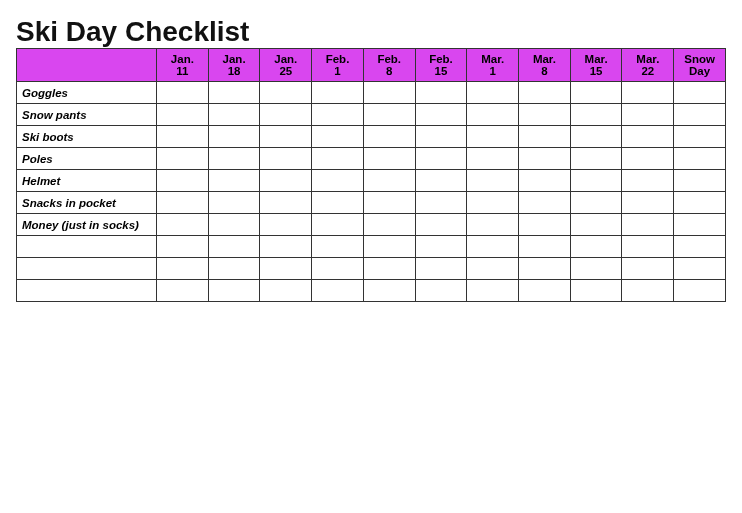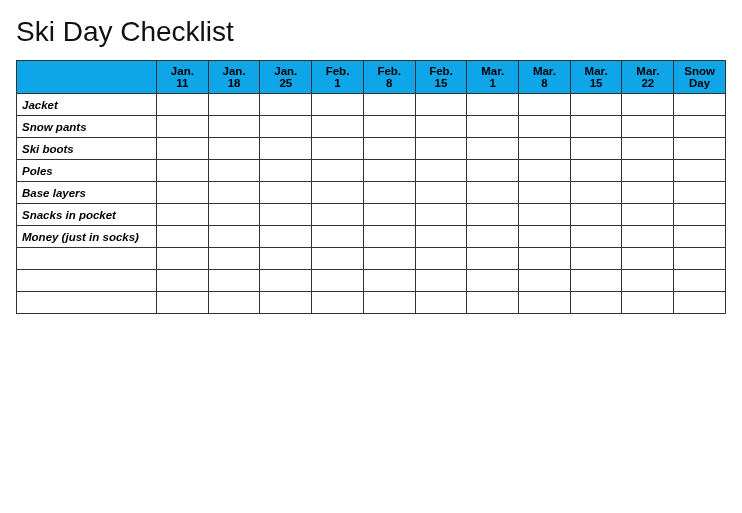--- a/index.html
+++ b/index.html
@@ -5,36 +5,36 @@
     * { box-sizing: border-box; margin: 0; padding: 0; }
     body {
       background: #fff;
       font-family: Arial, sans-serif;
       padding: 16px;
       width: 742px;
       min-height: 513px;
     }
     #page-title {
       font-size: 28px;
-      font-weight: normal;
-      margin-bottom: 12px;
+      font-weight: bold;
+      margin-bottom: 0;
       color: #111;
     }
     table {
       border-collapse: collapse;
       width: 100%;
       font-size: 12px;
     }
     th, td {
       border: 1px solid #333;
       padding: 4px 5px;
       vertical-align: middle;
     }
     th {
-      background: #0ea5e9;
+      background: #d946ef;
       font-weight: bold;
       text-align: center;
       vertical-align: top;
     }
     th.checklist-header {
       text-align: left;
       font-weight: bold;
       min-width: 140px;
       font-size: 13px;
     }
@@ -74,21 +74,21 @@
         <th class="date-col">Mar.<br>1</th>
         <th class="date-col">Mar.<br>8</th>
         <th class="date-col">Mar.<br>15</th>
         <th class="date-col">Mar.<br>22</th>
         <th class="date-col">Snow<br>Day</th>
       </tr>
   </thead>
   <tbody id="table-body">
 
   <tr>
-        <td class="item-cell">Jacket</td>
+        <td class="item-cell">Goggles</td>
         <td class="check-cell"></td>
         <td class="check-cell"></td>
         <td class="check-cell"></td>
         <td class="check-cell"></td>
         <td class="check-cell"></td>
         <td class="check-cell"></td>
         <td class="check-cell"></td>
         <td class="check-cell"></td>
         <td class="check-cell"></td>
         <td class="check-cell"></td>
@@ -130,21 +130,21 @@
         <td class="check-cell"></td>
         <td class="check-cell"></td>
         <td class="check-cell"></td>
         <td class="check-cell"></td>
         <td class="check-cell"></td>
         <td class="check-cell"></td>
         <td class="check-cell"></td>
         <td class="check-cell"></td>
       </tr>
       <tr>
-        <td class="item-cell">Base layers</td>
+        <td class="item-cell">Helmet</td>
         <td class="check-cell"></td>
         <td class="check-cell"></td>
         <td class="check-cell"></td>
         <td class="check-cell"></td>
         <td class="check-cell"></td>
         <td class="check-cell"></td>
         <td class="check-cell"></td>
         <td class="check-cell"></td>
         <td class="check-cell"></td>
         <td class="check-cell"></td>

